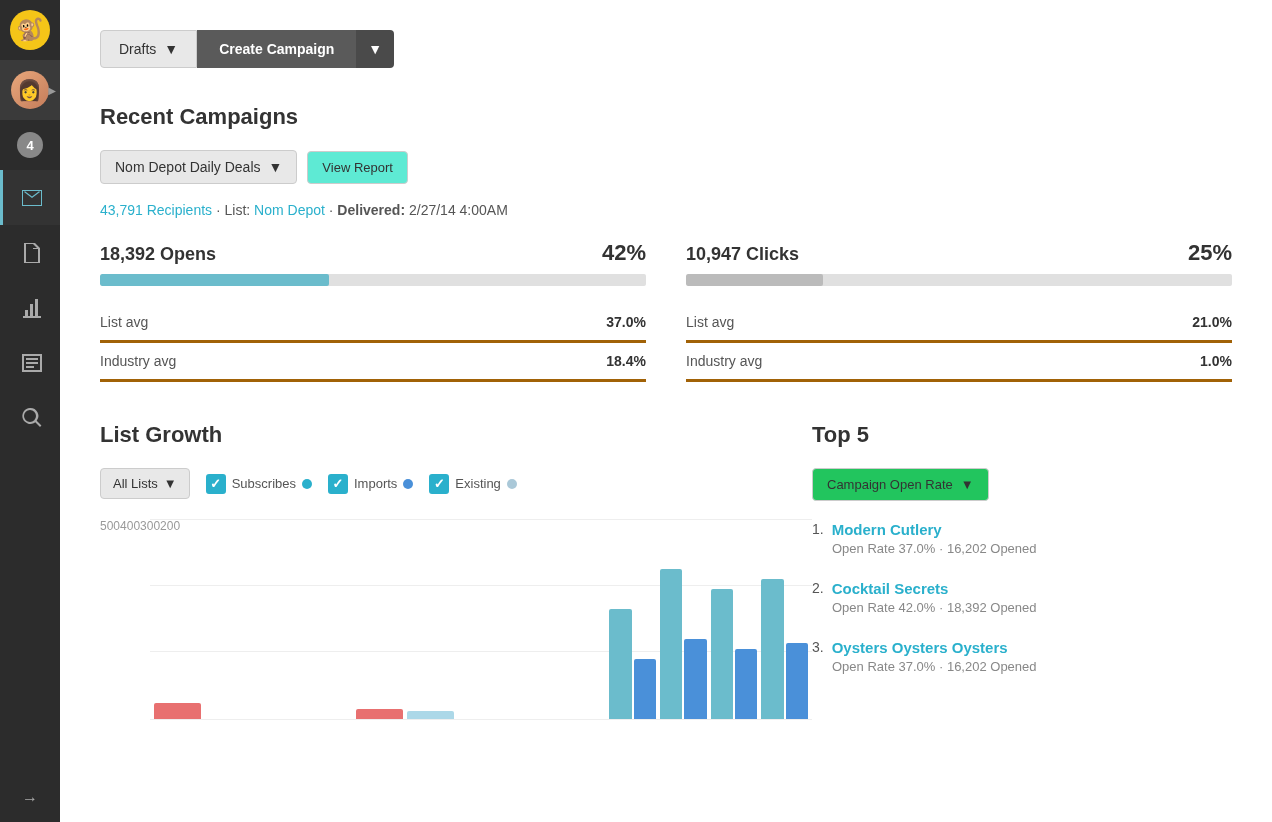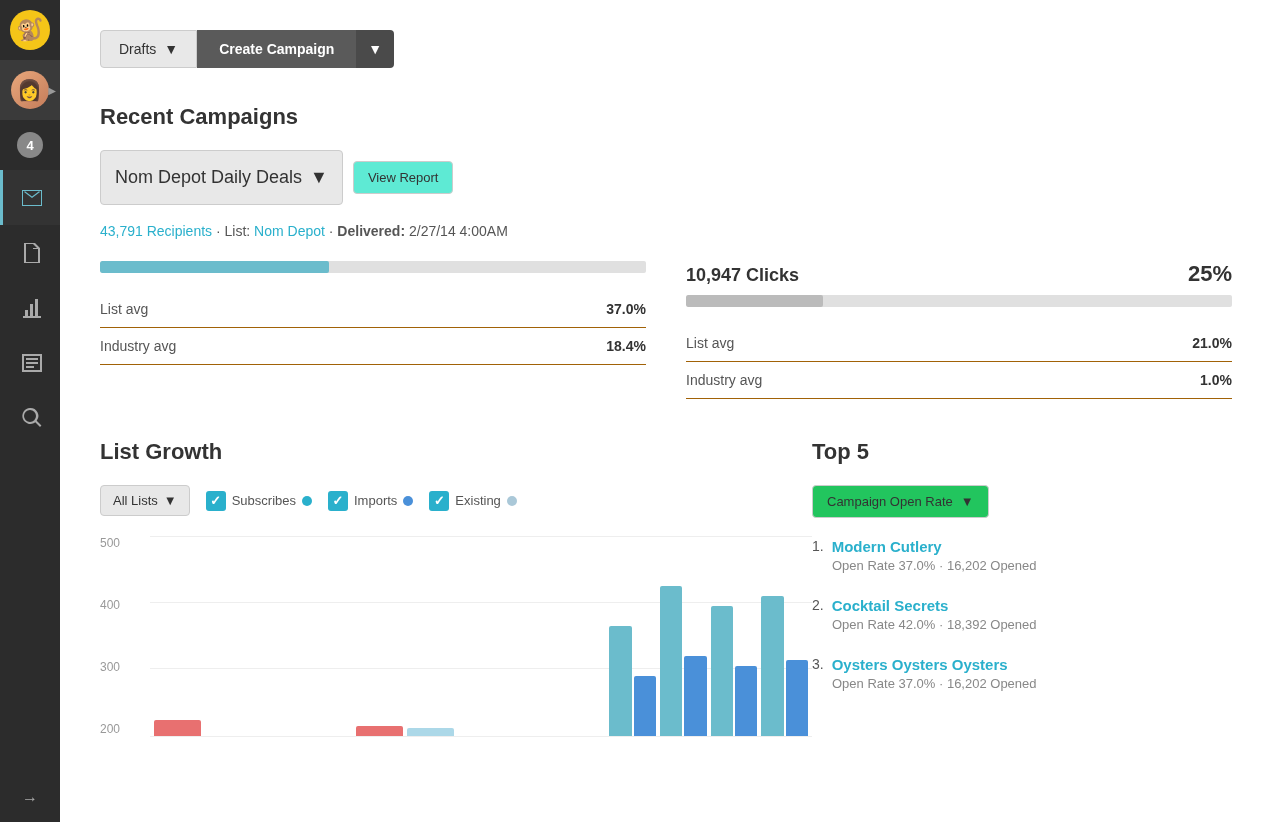--- a/index.html
+++ b/index.html
@@ -181,22 +181,22 @@
     .campaign-selector-row {
       display: flex;
       align-items: center;
       gap: 10px;
       margin-bottom: 18px;
     }
     .btn-campaign-select {
       background: #e8e8e8;
       border: 1px solid #ccc;
       border-radius: 4px;
-      padding: 16px 14px;
-      font-size: 18px;
+      padding: 8px 14px;
+      font-size: 14px;
       color: #333;
       cursor: pointer;
       display: flex;
       align-items: center;
       gap: 8px;
     }
     .btn-view-report {
       background: #5eead4;
       border: 1px solid #ccc;
       border-radius: 4px;
@@ -252,21 +252,21 @@
       border-radius: 2px;
     }
     .fill-teal { background: #6bbccc; }
     .fill-gray { background: #bbb; }
     .stat-sub-row {
       display: flex;
       justify-content: space-between;
       font-size: 14px;
       color: #555;
       padding: 10px 0;
-      border-bottom: 1px solid #a16207;
+      border-bottom: 3px solid #a16207;
     }
     .stat-sub-val { font-weight: bold; color: #333; }
 
     
     .bottom-row {
       display: grid;
       grid-template-columns: 1fr 420px;
     }
 
     
@@ -323,22 +323,22 @@
       position: relative;
       height: 200px;
       padding-left: 50px;
     }
     .chart-y-labels {
       position: absolute;
       left: 0;
       top: 0;
       bottom: 0;
       display: flex;
-      flex-direction: column;
-      justify-content: space-between;
+      flex-direction: row;
+      justify-content: flex-end;
       font-size: 12px;
       color: #999;
     }
     .chart-grid {
       position: absolute;
       left: 50px;
       right: 0;
       top: 0;
       bottom: 0;
     }
@@ -490,20 +490,24 @@
       <span>Nom Depot</span>
     </a>
     <span> · </span>
     <span class="bold">Delivered:</span>
     <span>2/27/14 4:00AM</span>
   </div>
 
   <div class="stats-grid">
 
     <div class="stat-col">
+      <div class="stat-main-row">
+        <span class="stat-label">18,392 Opens</span>
+        <span class="stat-pct">42%</span>
+      </div>
       <div class="progress-bar-bg">
         <div class="progress-bar-fill fill-teal" style="width:42%"></div>
       </div>
       <div class="stat-sub-row">
         <span>List avg</span>
         <span class="stat-sub-val">37.0%</span>
       </div>
       <div class="stat-sub-row">
         <span>Industry avg</span>
         <span class="stat-sub-val">18.4%</span>

